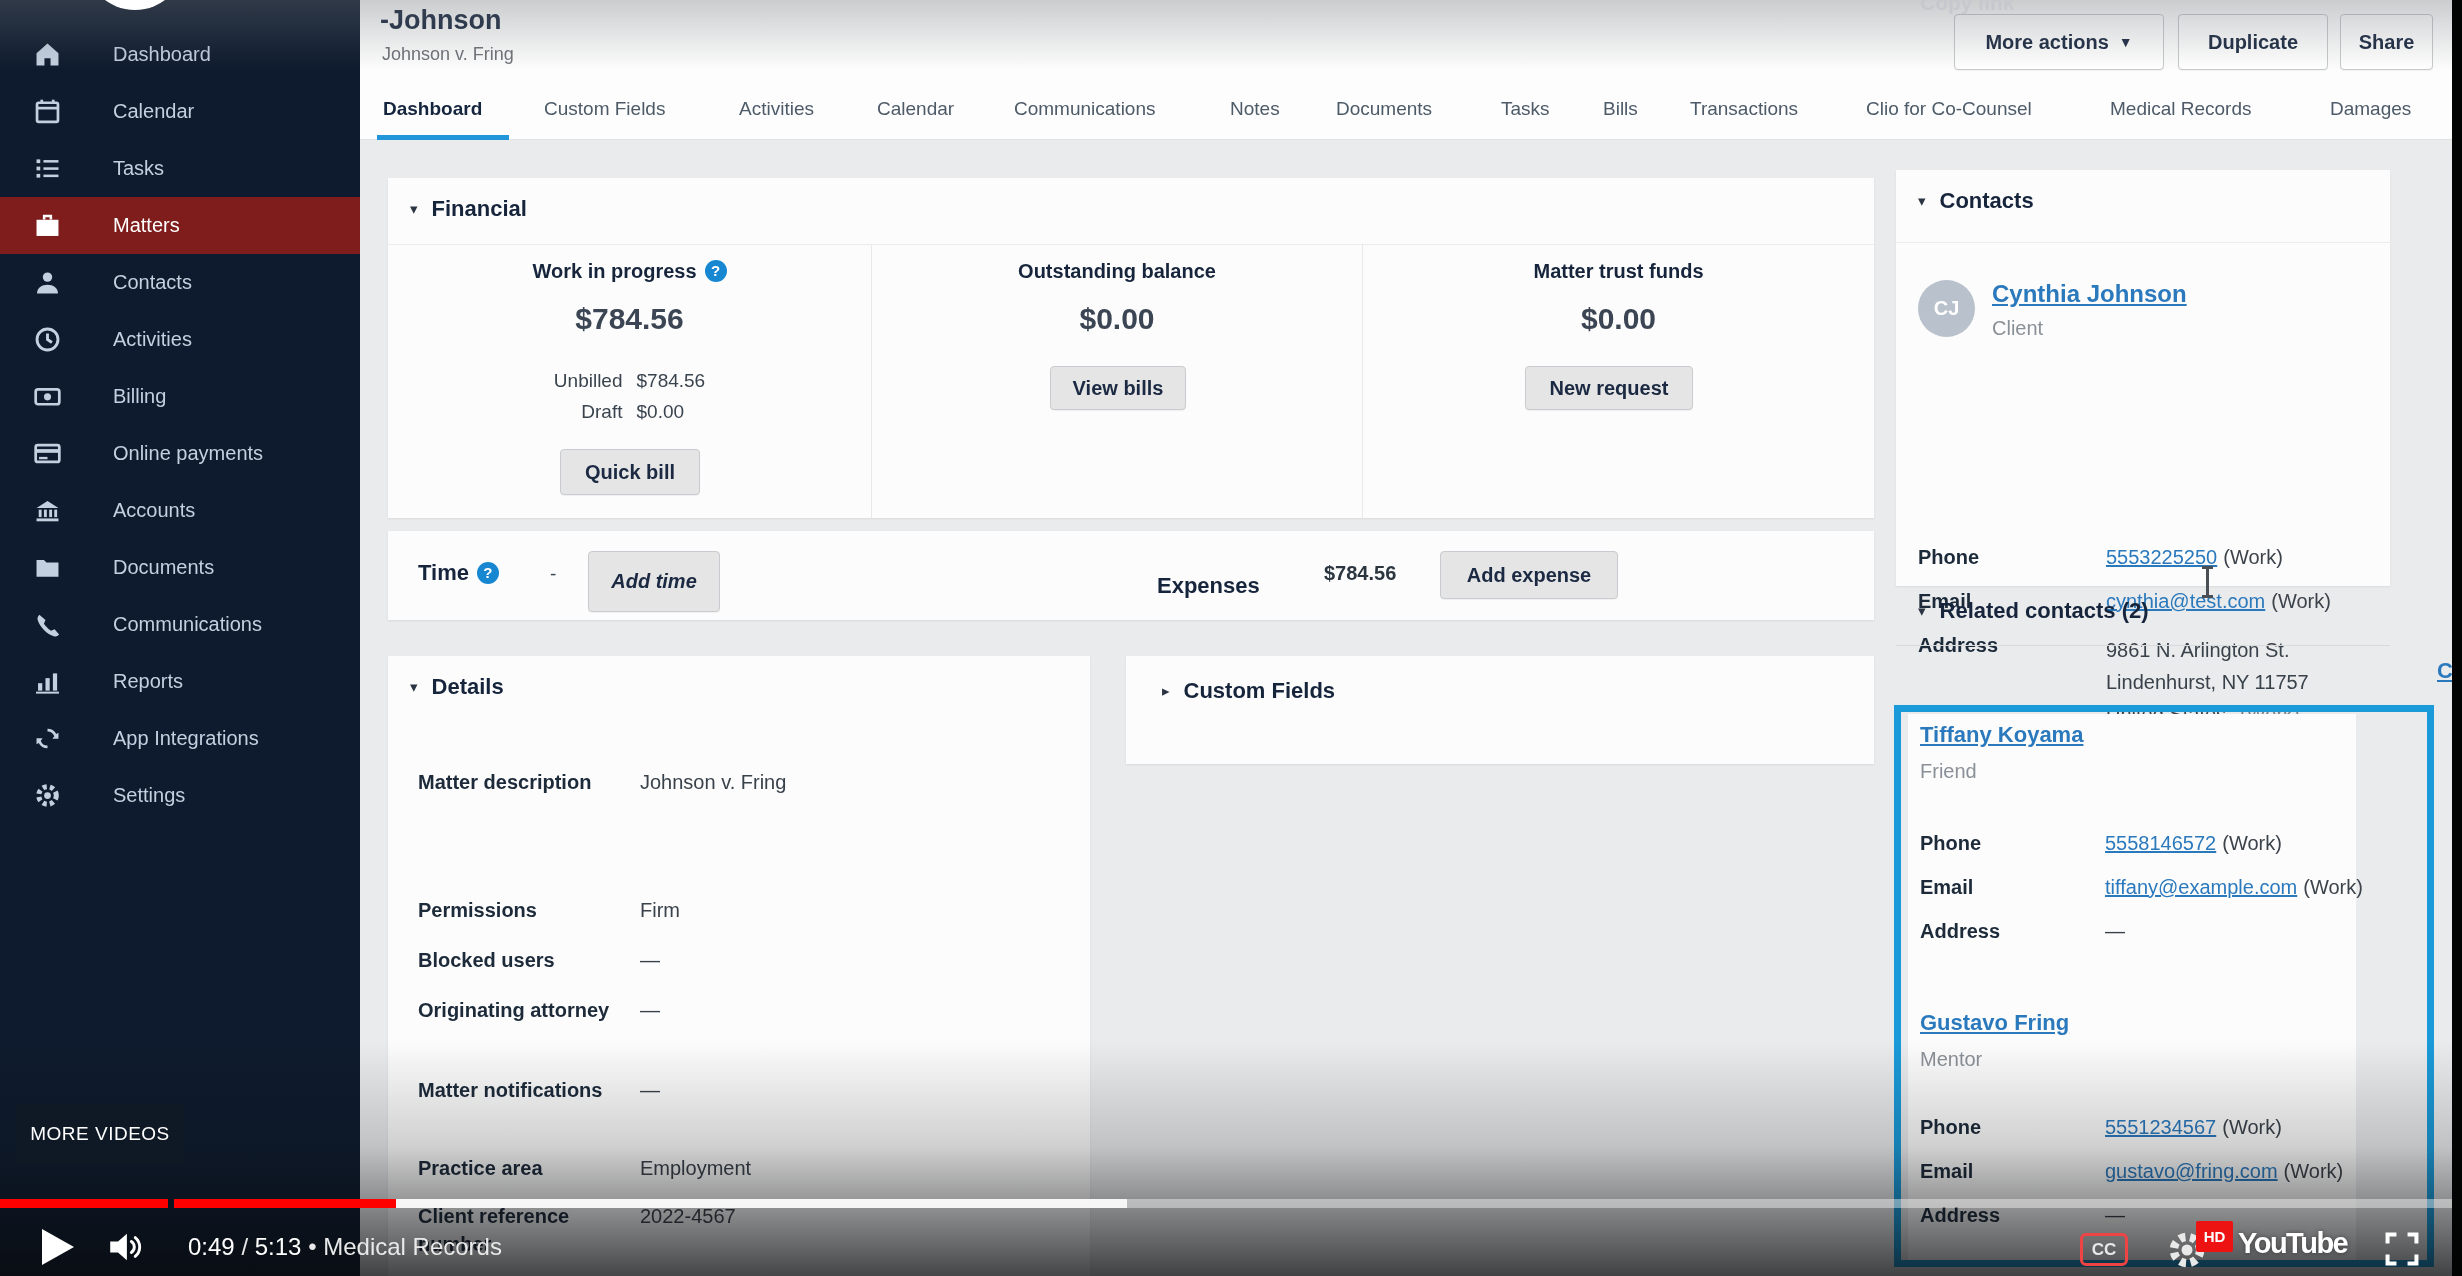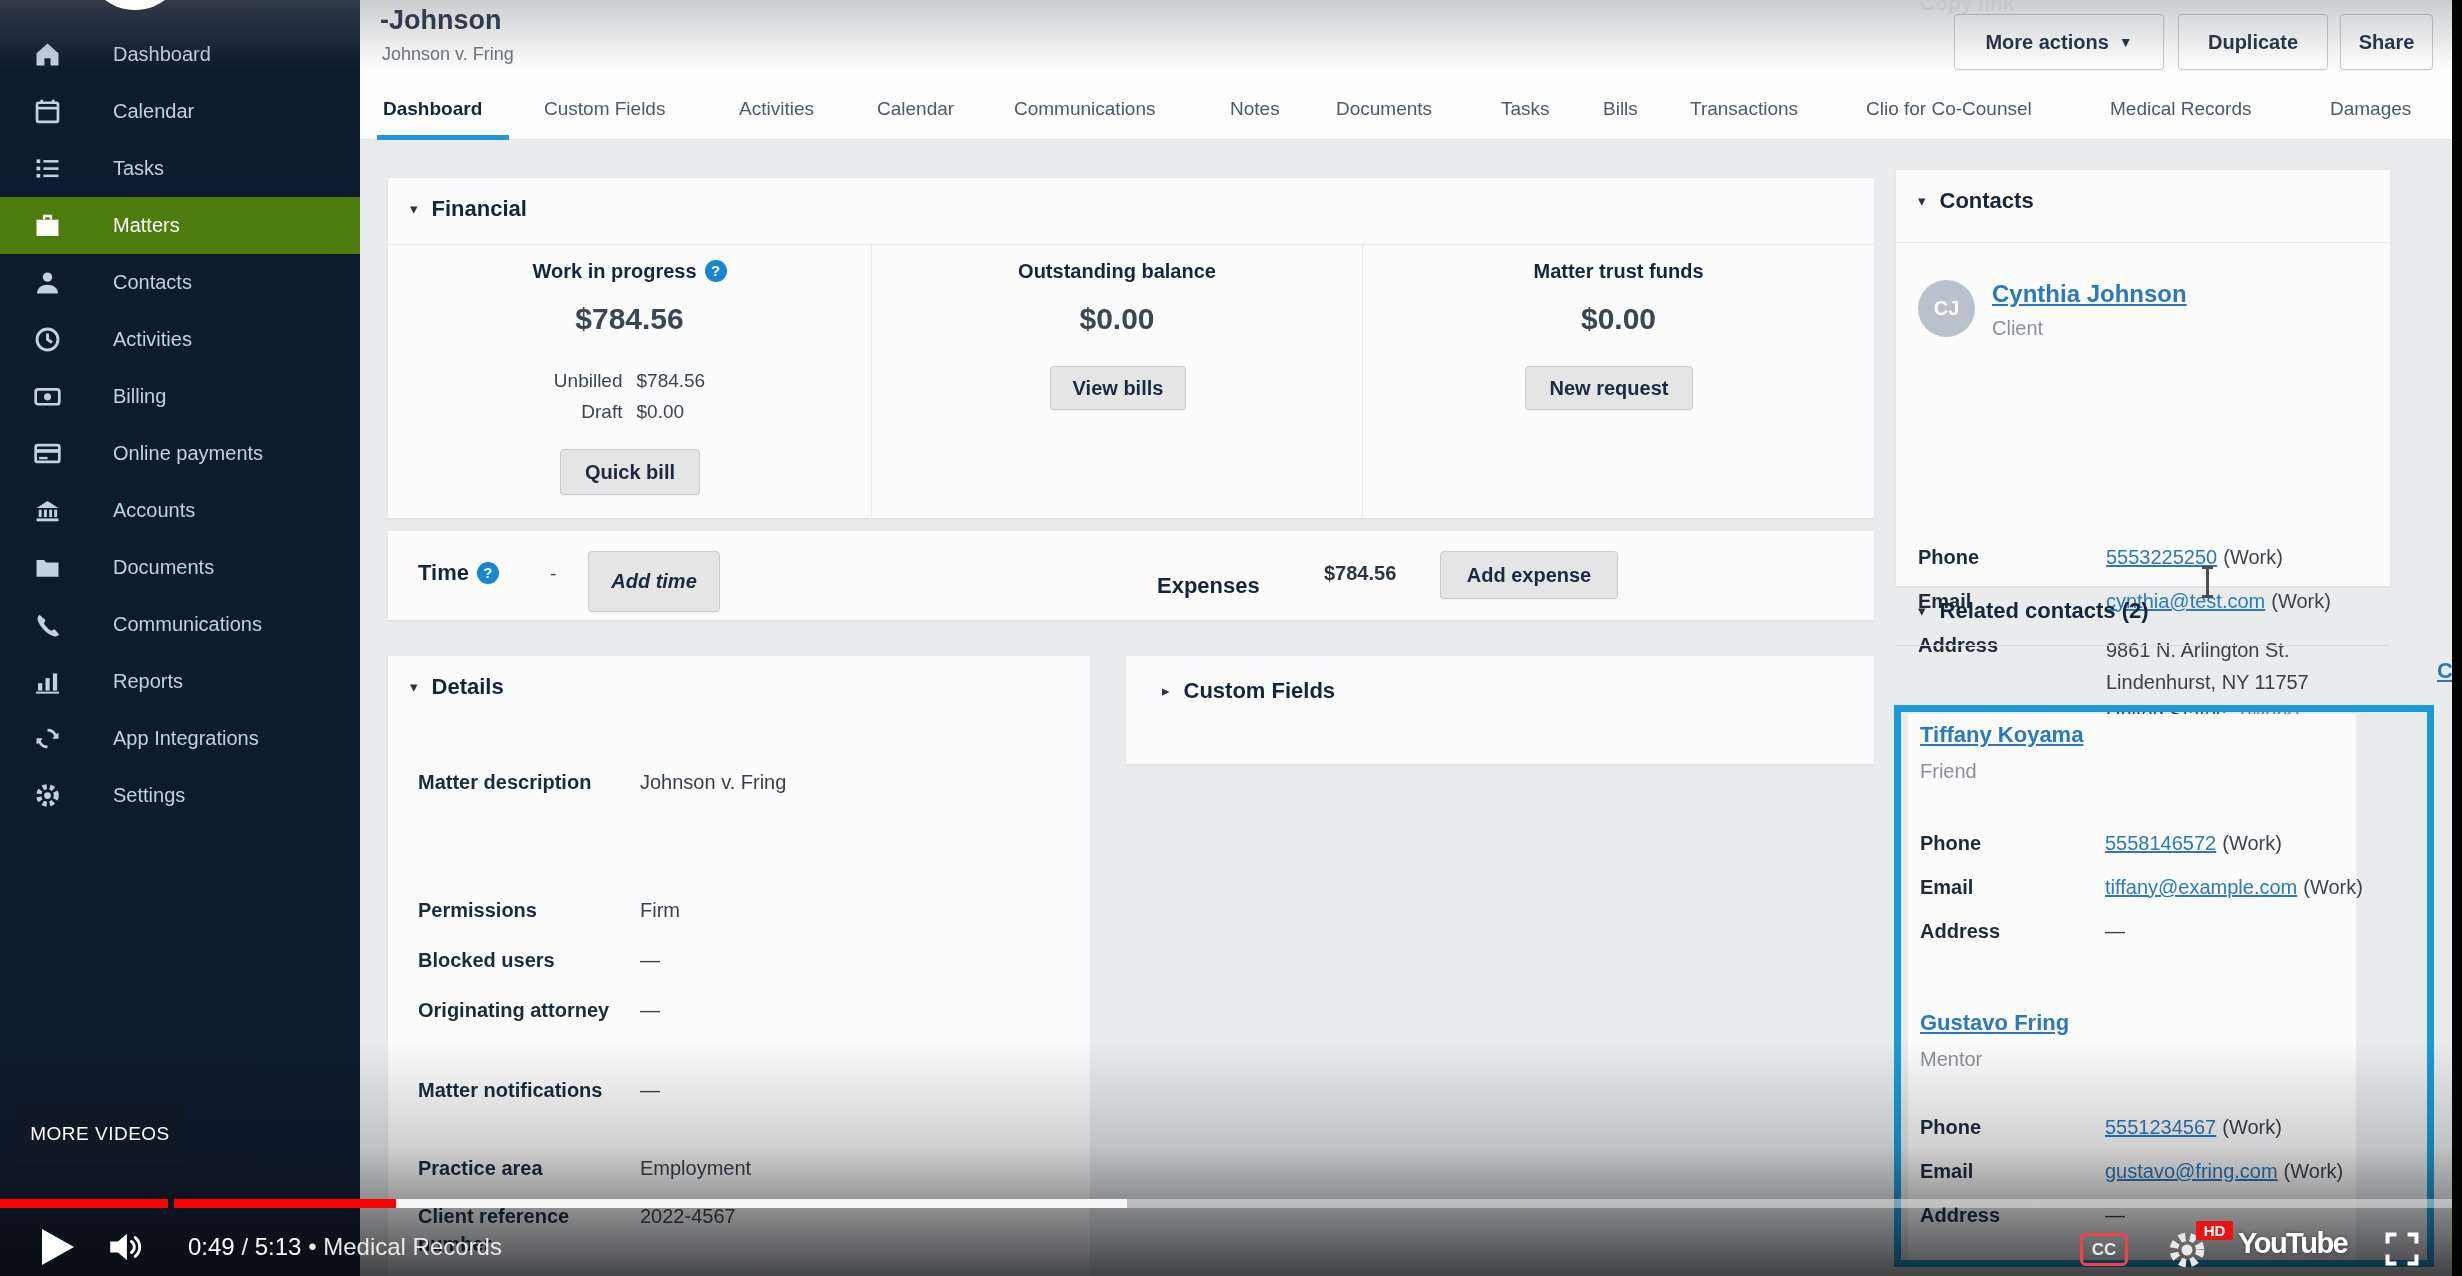--- a/index.html
+++ b/index.html
@@ -4,21 +4,21 @@
 <style>
   * { margin:0; padding:0; box-sizing:border-box; }
   body { background:#222; font-family:"Liberation Sans", sans-serif; }
   .root { position:relative; width:2462px; height:1276px; overflow:hidden;
           background:#eaebec; font-family:"Liberation Sans", sans-serif; }
 
   
   .sidebar { position:absolute; left:0; top:0; width:360px; height:1276px; background:#0e1b2e; z-index:1; }
   .sb-item { position:absolute; left:0; width:360px; height:57px; display:flex; align-items:center;
              color:#c3d0df; font-size:20px; cursor:pointer; }
-  .sb-item.active { background:#4d7c0f; color:#ffffff;text-align:right; }
+  .sb-item.active { background:#7f1d1d; color:#ffffff;text-align:right; }
   .sb-icon { position:absolute; left:30px; width:34px; height:34px; display:flex; align-items:center; justify-content:center; }
   .sb-icon svg { width:27px; height:27px; }
   .sb-label { position:absolute; left:113px; white-space:nowrap; }
 
   
   .content-header { position:absolute; left:360px; top:0; width:2102px; height:88px; background:#fdfdfd; z-index:1; }
   .matter-title { position:absolute; left:20px; top:5px; font-size:27px; font-weight:bold; color:#1a2940; }
   .matter-subtitle { position:absolute; left:22px; top:44px; font-size:18px; color:#6d7278; }
   .hdr-btn { position:absolute; top:14px; height:56px; background:#ffffff; border:1px solid #c6cacd; border-radius:4px;
              font-size:20px; font-weight:bold; color:#1b2a42; display:flex; align-items:center; justify-content:center;
@@ -130,21 +130,21 @@
 
   .controls { position:absolute; left:0; top:1215px; width:2462px; height:61px; z-index:22; }
   .play-btn { position:absolute; left:42px; top:14px; width:0; height:0; cursor:pointer;
               border-left:32px solid #fff; border-top:18px solid transparent; border-bottom:18px solid transparent; }
   .vol-btn { position:absolute; left:102px; top:12px; width:52px; height:40px; cursor:pointer; }
   .time-text { position:absolute; left:188px; top:18px; font-size:24px; color:#e9e9e9; white-space:nowrap; }
   .time-text .tt { color:#ffffff;margin-top:26px; }
   .cc-btn { position:absolute; left:2080px; top:18px; width:48px; height:33px; border:3px solid #ef4444; border-radius:6px;
             color:#e8e8e8; font-size:17px; font-weight:bold; display:flex; align-items:center; justify-content:center; cursor:pointer; }
   .gear-btn { position:absolute; left:2166px; top:14px; width:42px; height:42px; cursor:pointer; }
-  .hd-badge { position:absolute; left:2196px; top:6px; width:37px; height:19px; background:#ee1313; border-radius:2px;
+  .hd-badge { position:absolute; left:2196px; top:6px; width:37px; height:31px; background:#ee1313; border-radius:2px;
               color:#fff; font-size:15px; font-weight:bold; display:flex; align-items:center; justify-content:center; z-index:2; }
   .yt-logo { position:absolute; left:2238px; top:12px; font-size:29px; font-weight:bold; color:#fff; letter-spacing:-1.5px;
              cursor:pointer; text-shadow:0 0 4px rgba(0,0,0,0.4); }
   .fs-btn { position:absolute; left:2382px; top:14px; width:40px; height:40px; cursor:pointer; }
 
   .black-edge { position:absolute; left:2452px; top:0; width:10px; height:1276px; background:#020303; z-index:40; }
 </style>
 </head>
 <body>
 

